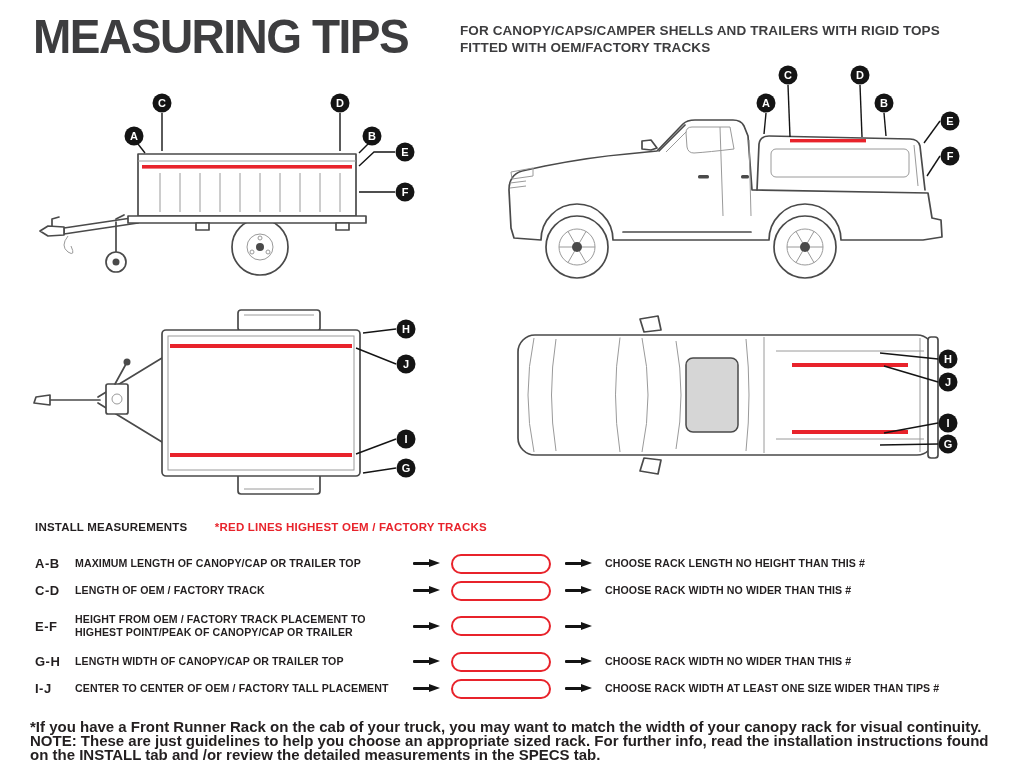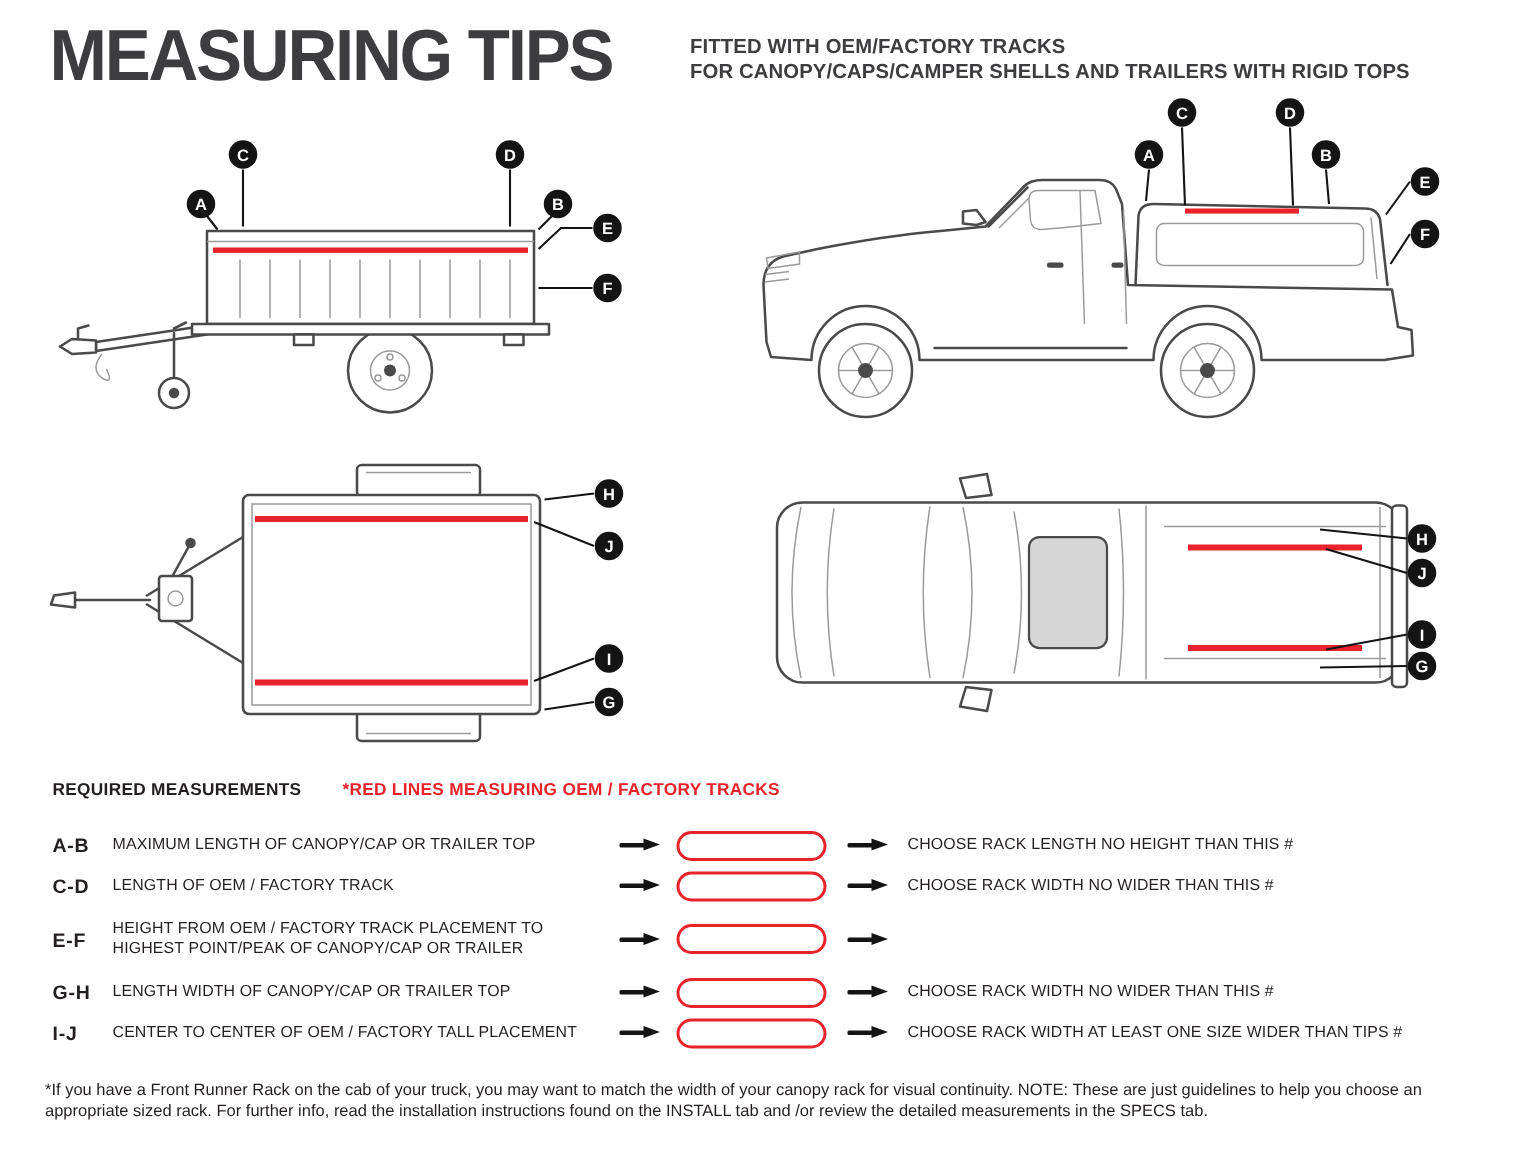--- a/index.html
+++ b/index.html
@@ -21,36 +21,36 @@
   svg .badge{fill:var(--badge)}
   svg .badge-text{fill:#fff;font-family:"Liberation Sans",sans-serif;font-size:11px;font-weight:bold;text-anchor:middle}
 
   .legend{position:absolute;left:35px;top:521px;font-size:11.5px;font-weight:bold;letter-spacing:0.2px}
   .legend .note{color:var(--red);margin-left:24px}
 
   .rows{position:absolute;left:35px;top:550px;width:968px;display:flex;flex-direction:column}
   .mrow{display:grid;grid-template-columns:40px 330px 44px 104px 52px 1fr;align-items:center;min-height:27px}
   .mrow.tall{min-height:44px}
   .code{font-size:13px;font-weight:bold;letter-spacing:0.5px}
-  .desc,.result{font-size:10.6px;font-weight:normal;line-height:13px;letter-spacing:0.1px}
+  .desc,.result{font-size:10.6px;font-weight:bold;line-height:13px;letter-spacing:0.1px}
   .acell,.bcell{display:flex;justify-content:center;align-items:center}
   .arrow{display:inline-block;position:relative;width:28px;height:9px}
   .arrow::before{content:"";position:absolute;left:0;top:3px;width:17px;height:3.2px;background:var(--badge);border-radius:1px}
   .arrow::after{content:"";position:absolute;left:16px;top:0;width:0;height:0;
     border-left:11px solid var(--badge);border-top:4.5px solid transparent;border-bottom:4.5px solid transparent}
   .mbox{display:inline-block;width:100px;height:20px;border:2.6px solid var(--red);border-radius:10px;background:#fff}
-  .footnote{position:absolute;left:30px;top:720px;width:975px;font-size:11px;font-weight:normal;line-height:14px}
+  .footnote{position:absolute;left:30px;top:720px;width:975px;font-size:15px;font-weight:bold;line-height:14px}
 </style>
 </head>
 <body>
 
 <h1 class="title">MEASURING TIPS</h1>
 <div class="subtitle">
+  <div>FOR CANOPY/CAPS/CAMPER SHELLS AND TRAILERS WITH RIGID TOPS</div>
   <div>FITTED WITH OEM/FACTORY TRACKS</div>
-  <div>FOR CANOPY/CAPS/CAMPER SHELLS AND TRAILERS WITH RIGID TOPS</div>
 </div>
 
 <svg class="diag" style="left:18px;top:70px" width="430" height="235" viewBox="0 0 430 235">
   <g>
     <path class="oline" d="M120 147 L46 158 M120 153 L46 164 M46 158 L46 164"></path>
     <path class="oline fillw" d="M46 157 L30 156 L22 161 L30 166 L46 165 Z"></path>
     <path class="oline" d="M34 156 L34 149 L41 147"></path>
     <path class="thin" d="M50 166 Q42 176 50 182 Q58 187 53 176"></path>
     <path class="oline" d="M98 152 L98 182 M98 149 L106 145"></path>
     <circle class="oline fillw" cx="98" cy="192" r="10"></circle>
@@ -229,22 +229,22 @@
     <text class="badge-text" x="456" y="125">I</text>
   </g>
   <g>
     <path class="leader" d="M446 142 L388 143"></path>
       <circle class="badge" cx="456" cy="142" r="9.5"></circle>
     <text class="badge-text" x="456" y="146">G</text>
   </g>
 </svg>
 
 <div class="legend">
-  <span>REQUIRED MEASUREMENTS</span>
-  <span class="note">*RED LINES MEASURING OEM / FACTORY TRACKS</span>
+  <span>INSTALL MEASUREMENTS</span>
+  <span class="note">*RED LINES HIGHEST OEM / FACTORY TRACKS</span>
 </div>
 
 <div class="rows">
 
   <div class="mrow">
     <div class="code">A-B</div>
     <div class="desc">MAXIMUM LENGTH OF CANOPY/CAP OR TRAILER TOP</div>
     <div class="acell">
         <span class="arrow"></span>
       </div>

